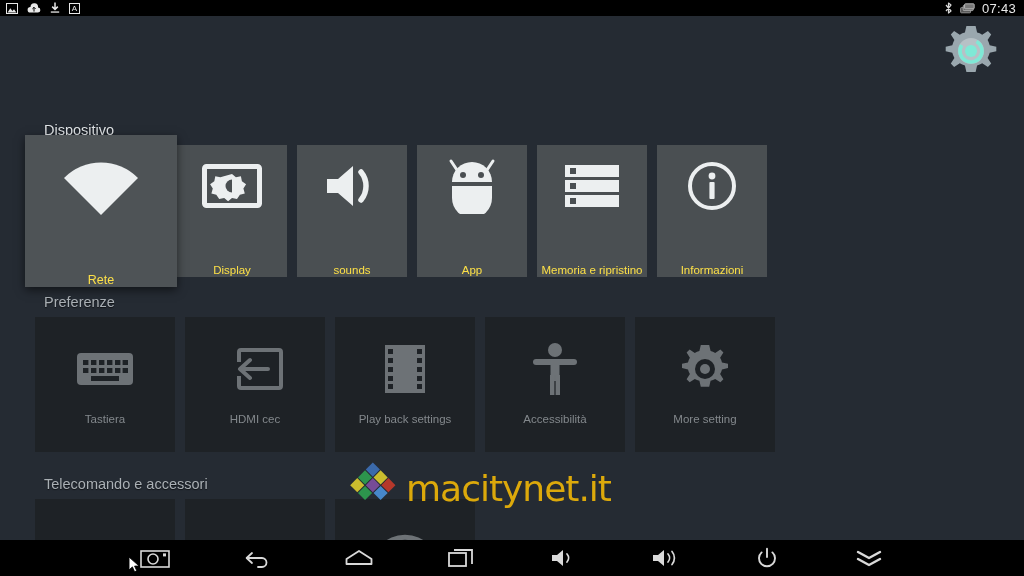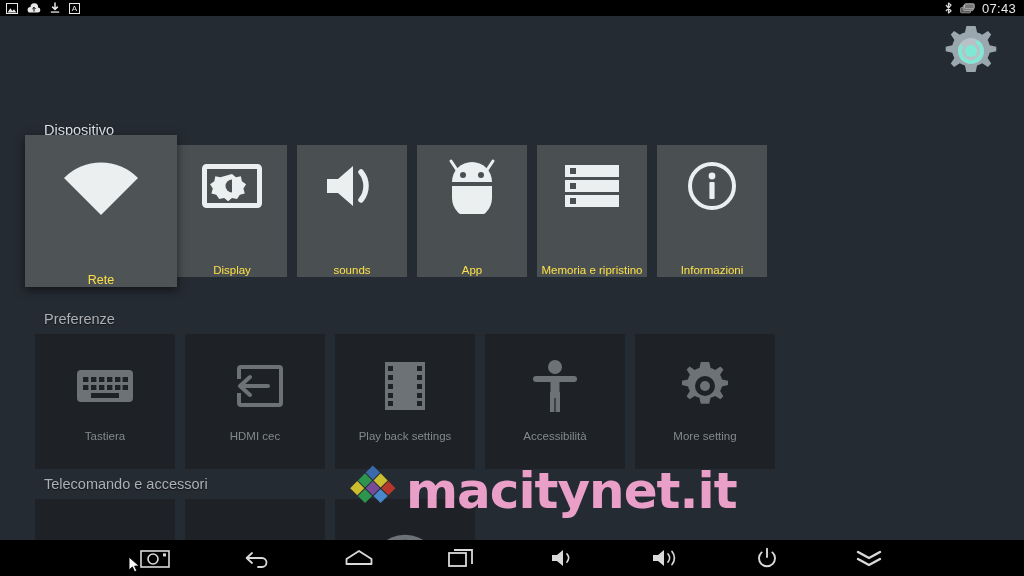--- a/index.html
+++ b/index.html
@@ -66,21 +66,21 @@
   .tile.rem .ico{ height:88px; margin-top:10px; }
   .tile.rem .lbl{ color:#83888c; font-size:11.5px; }
 
   
   .watermark{
     position:absolute; left:344px; top:462px; z-index:15;
     display:flex; align-items:center; gap:10px; pointer-events:none;
     opacity:.93;
   }
   .wm-text{
-    font-size:50px; color:#f9a8d4; font-weight:bold; letter-spacing:-1px;
+    font-size:36px; color:#eab308; font-weight:normal; letter-spacing:-1px;
     font-family:"DejaVu Sans", sans-serif;
   }
 
   
   .navbar{
     position:absolute; left:0; bottom:0; width:1024px; height:36px;
     background:#000; display:flex; align-items:center; z-index:40;
   }
   .nav-btn{ flex:0 0 auto; display:flex; align-items:center; justify-content:center;
             width:102px; height:36px; }
@@ -201,21 +201,21 @@
             <circle cx="26" cy="16" r="3.4" fill="#eceff0"></circle>
             <rect x="23.4" y="22" width="5.2" height="17" rx="1" fill="#eceff0"></rect>
           </svg>
         </div>
         <div class="lbl">Informazioni</div>
       </div>
 
     </div>
   </div>
 
-  <div class="section" style="top:278px;margin-top:17px;">
+  <div class="section" style="top:278px;">
     <div class="sec-title dim">Preferenze</div>
     <div class="row">
 
 
 
       <div class="tile pref">
         <div class="ico">
           <svg width="58" height="40" viewBox="0 0 58 40">
             <rect x="1" y="4" width="56" height="32" rx="4" fill="#6d7276"></rect>
             <g fill="#1e2226">

